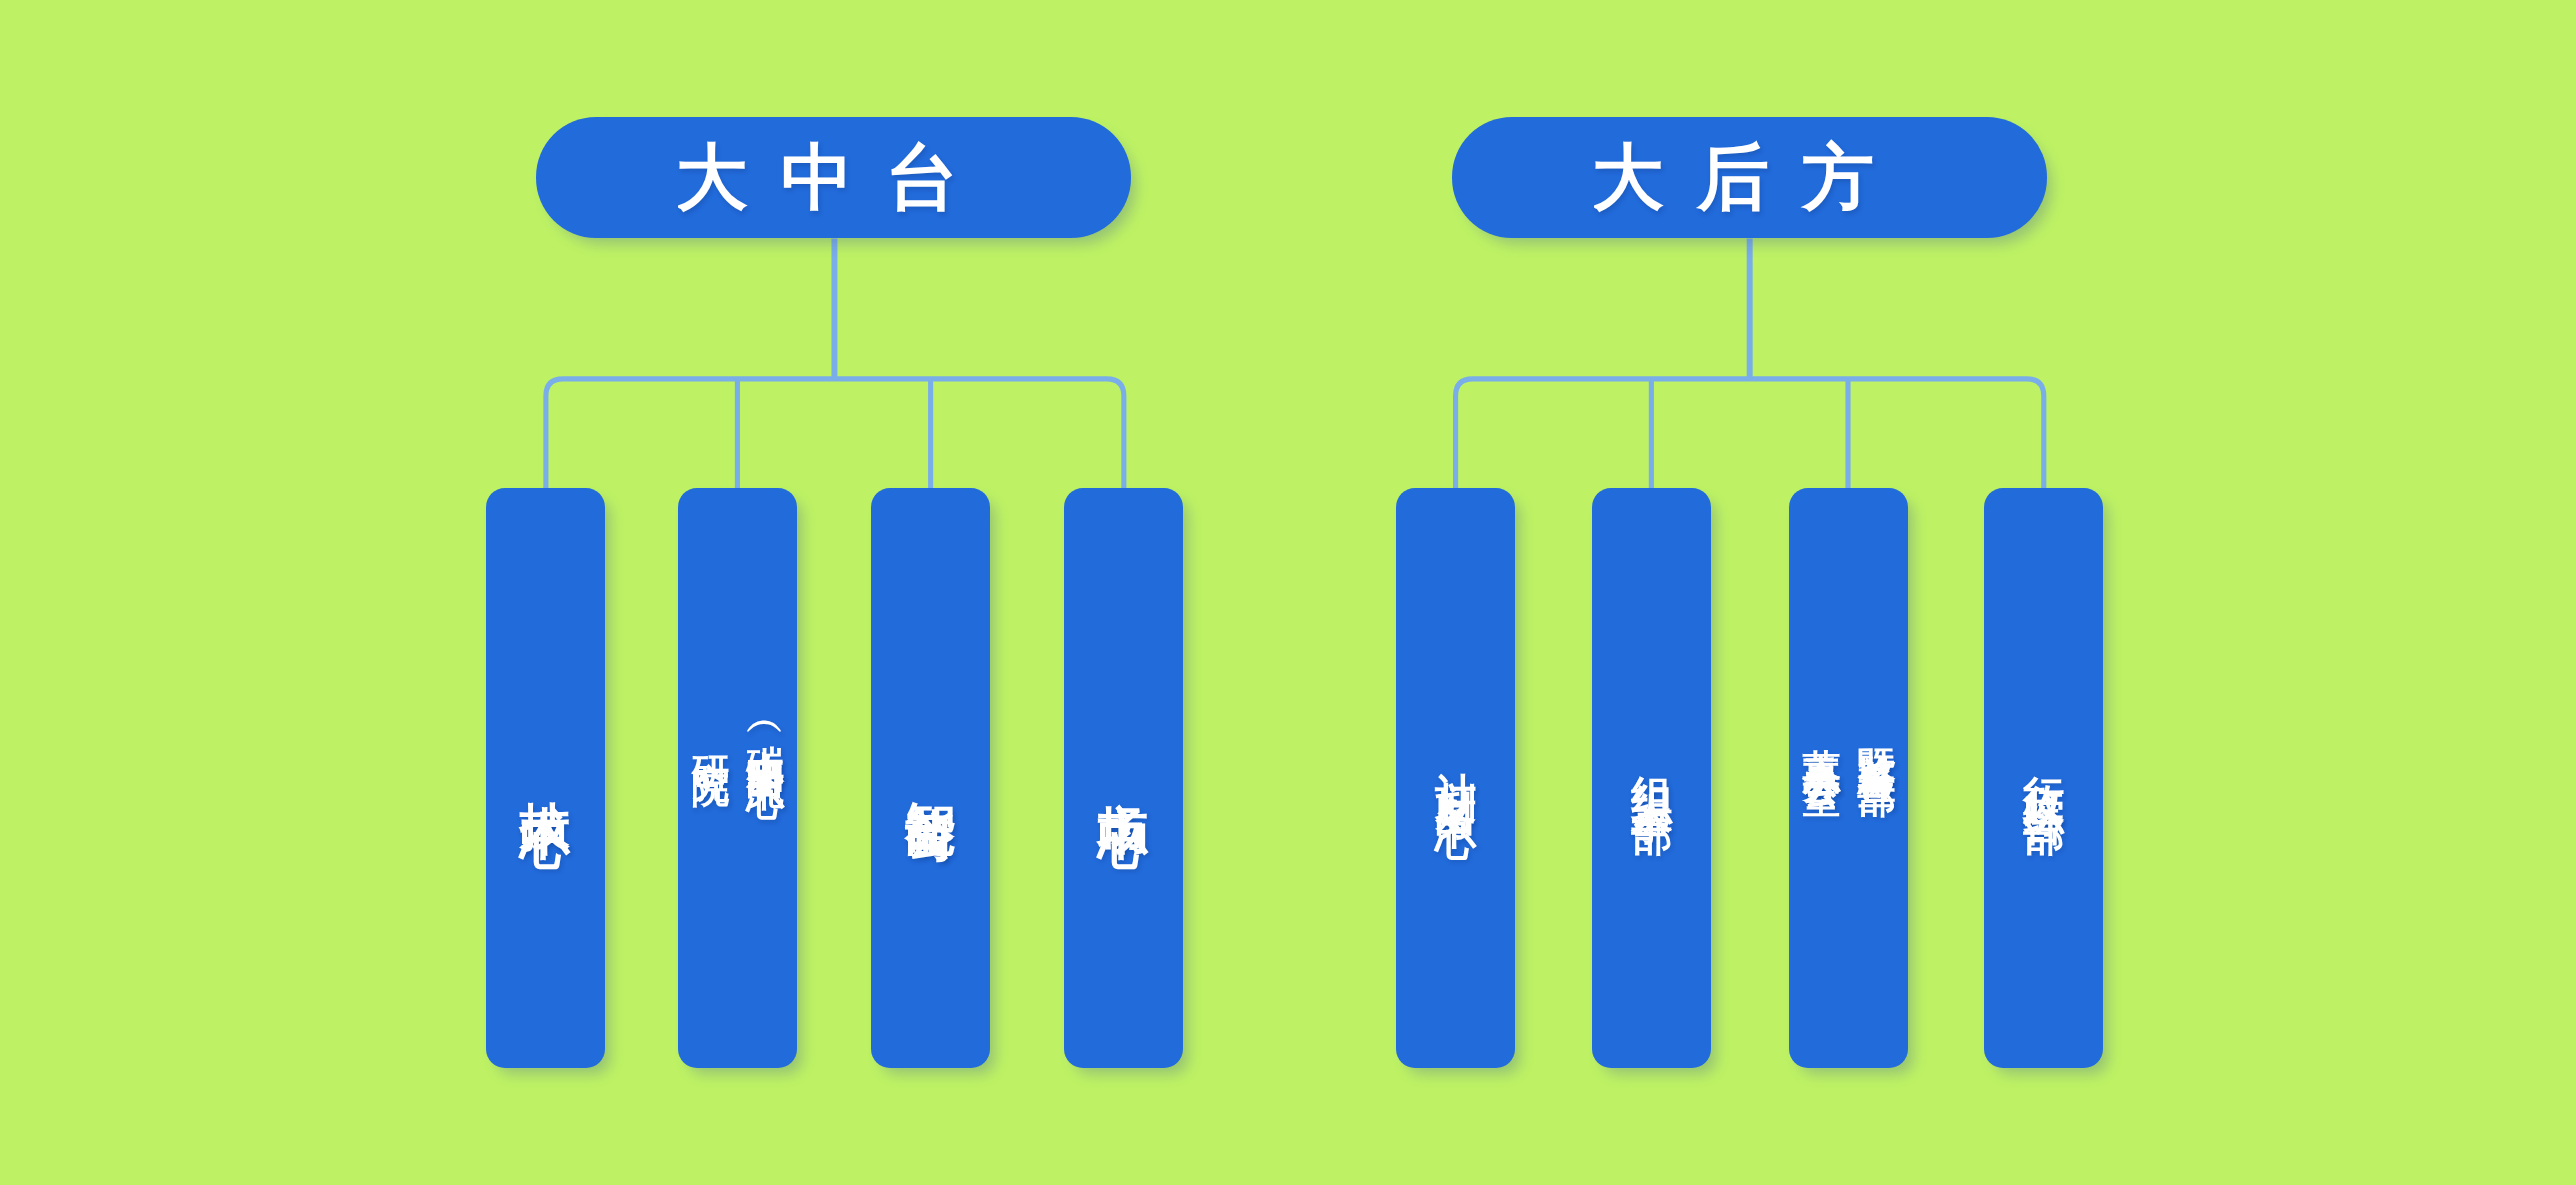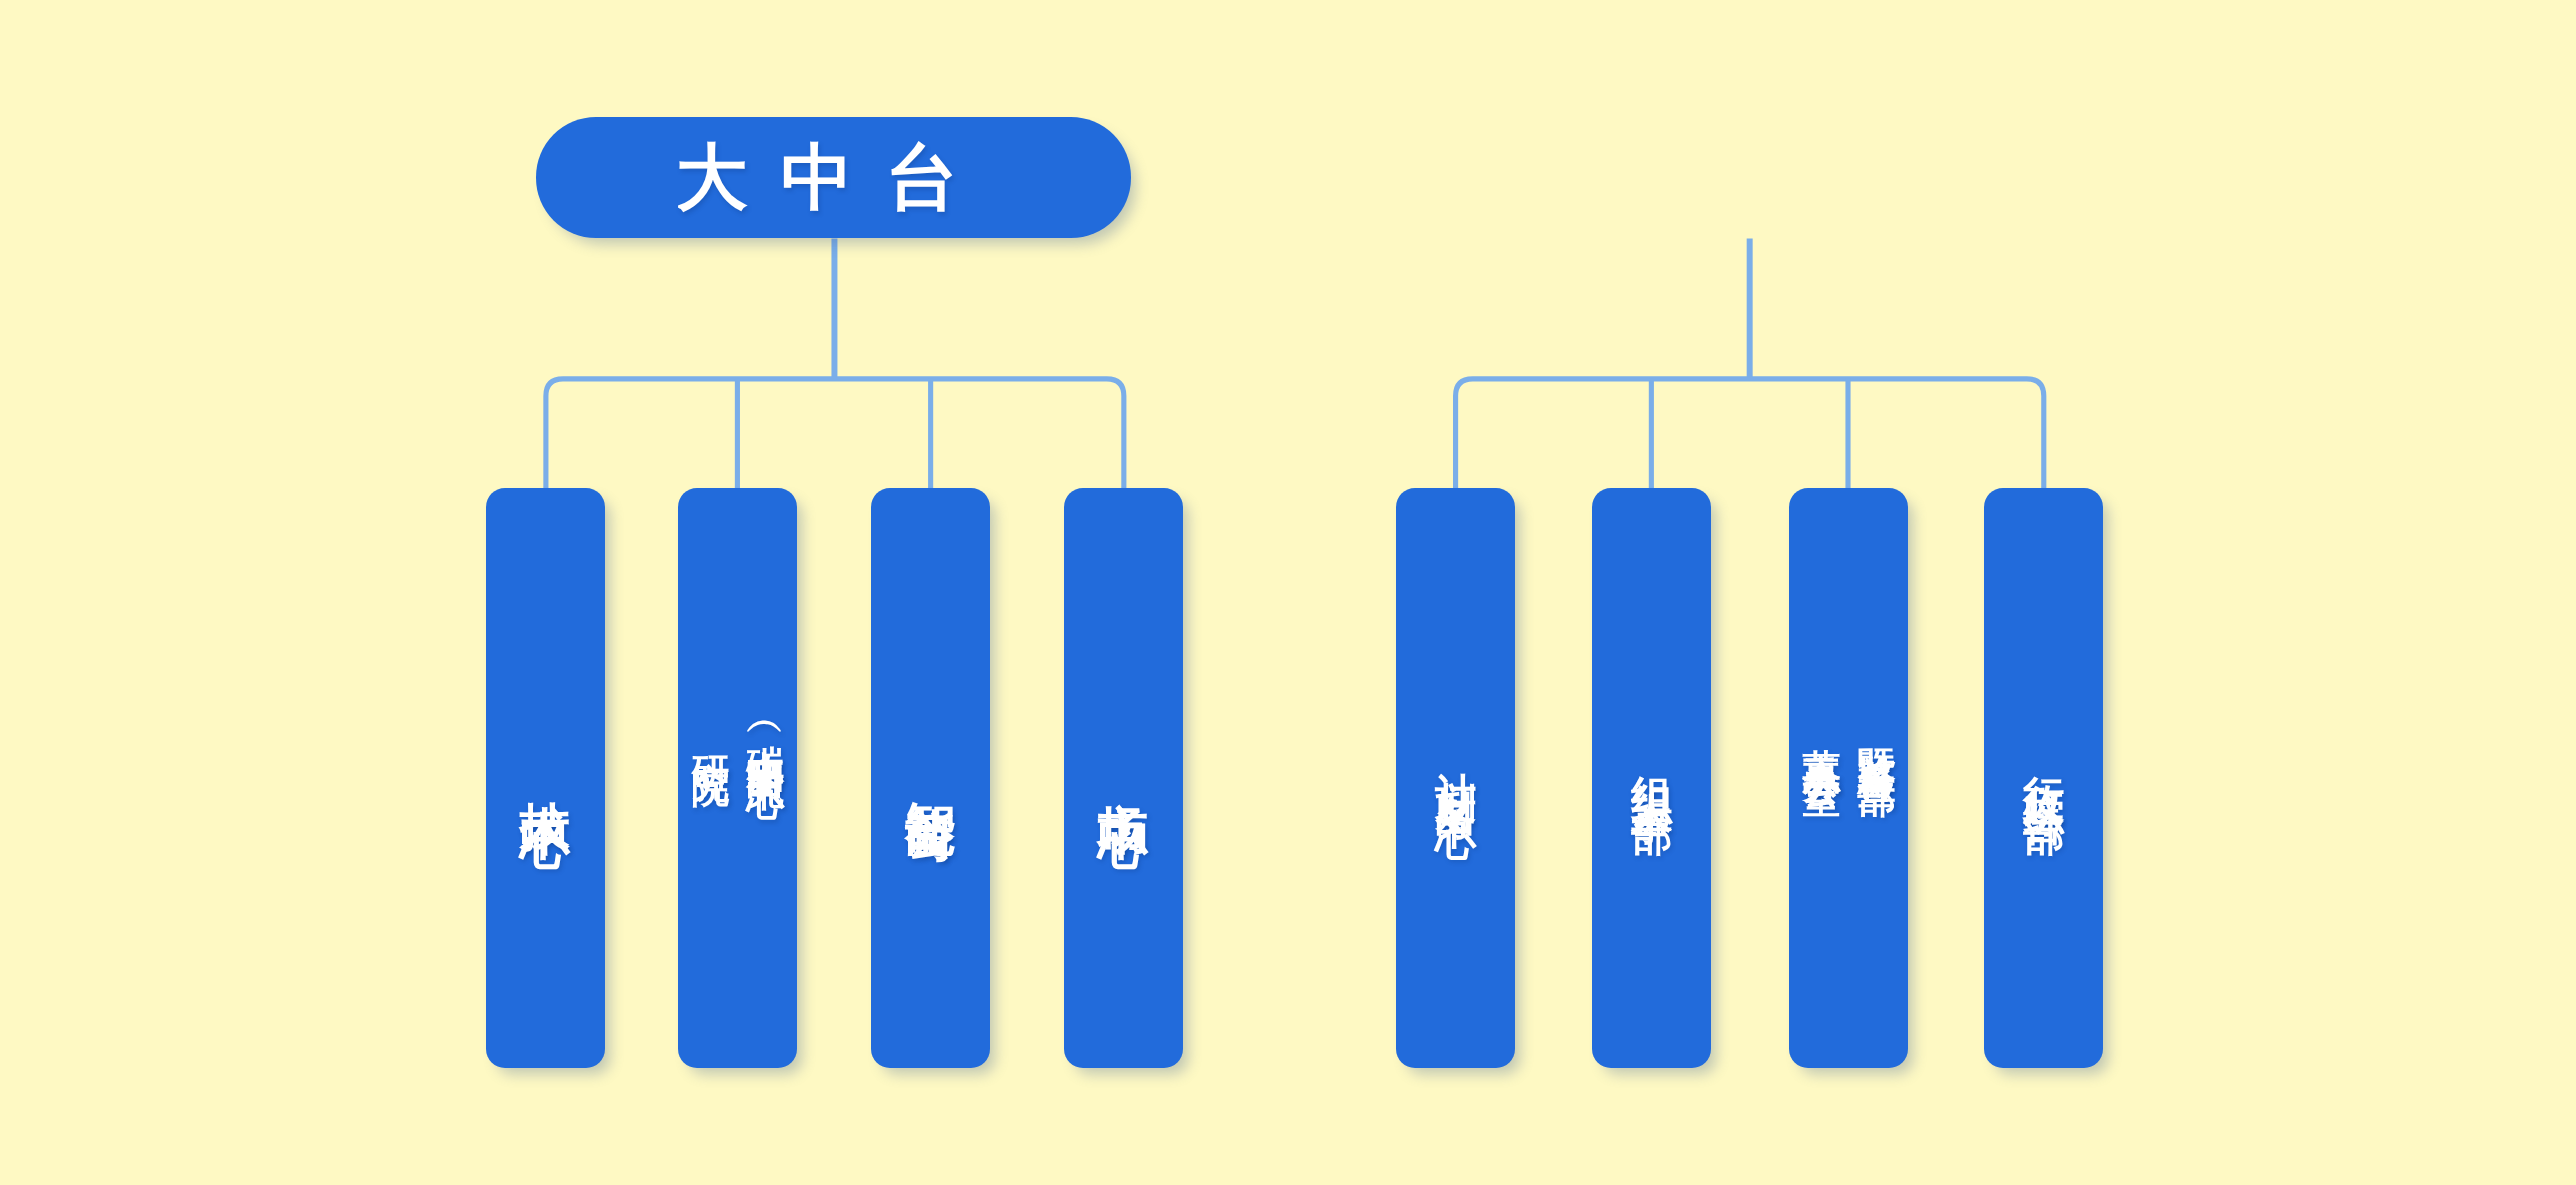--- a/index.html
+++ b/index.html
@@ -1,17 +1,17 @@
 <!DOCTYPE html>
 <html style="font-size:13.7px"><head>
 <meta charset="utf-8">
 <style>
   html,body{margin:0;padding:0;background:#ffffff;}
   .stage{
-    position:relative;width:2576px;height:1186px;background:#fef9c3;overflow:hidden;
+    position:relative;width:2576px;height:1186px;background:#bef264;overflow:hidden;
     font-family:"DejaVu Sans","Liberation Sans",sans-serif;
   }
   .wires{position:absolute;left:0;top:0;width:2576px;height:1186px;}
   .wires path{fill:none;stroke:#7aaee9;}
   .wires .stem{stroke-width:7px;}
   .wires .wire{stroke-width:6px;}
   .node{
     position:absolute;background:#226bdb;color:#ffffff;font-weight:700;
     display:flex;align-items:center;justify-content:center;
     box-shadow:7.7px 9.4px 13.7px -3.4px rgba(70,100,150,0.33);
@@ -44,20 +44,23 @@
 
     <path class="stem" d="M2046.5,279 V443"></path>
     <path class="wire" d="M1702.5,572 V463 Q1702.5,443 1722.5,443 H2370.5 Q2390.5,443 2390.5,463 V572"></path>
     <path class="wire" d="M1931.5,443 V572"></path>
     <path class="wire" d="M2161.5,443 V572"></path>
   </svg>
 
   <div class="node pill" style="left:536px">
     <span class="lbl">大中台</span>
   </div>
+  <div class="node pill" style="left:1452px">
+    <span class="lbl">大后方</span>
+  </div>
 
   <div class="node dept" style="left:486px">
     <span class="vtext size-a">技术中心</span>
   </div>
   <div class="node dept" style="left:678px">
     <span class="vtext size-c">研究院
 （碳中和研究中心）</span>
   </div>
   <div class="node dept" style="left:871px">
     <span class="vtext size-a">智能公司</span>

